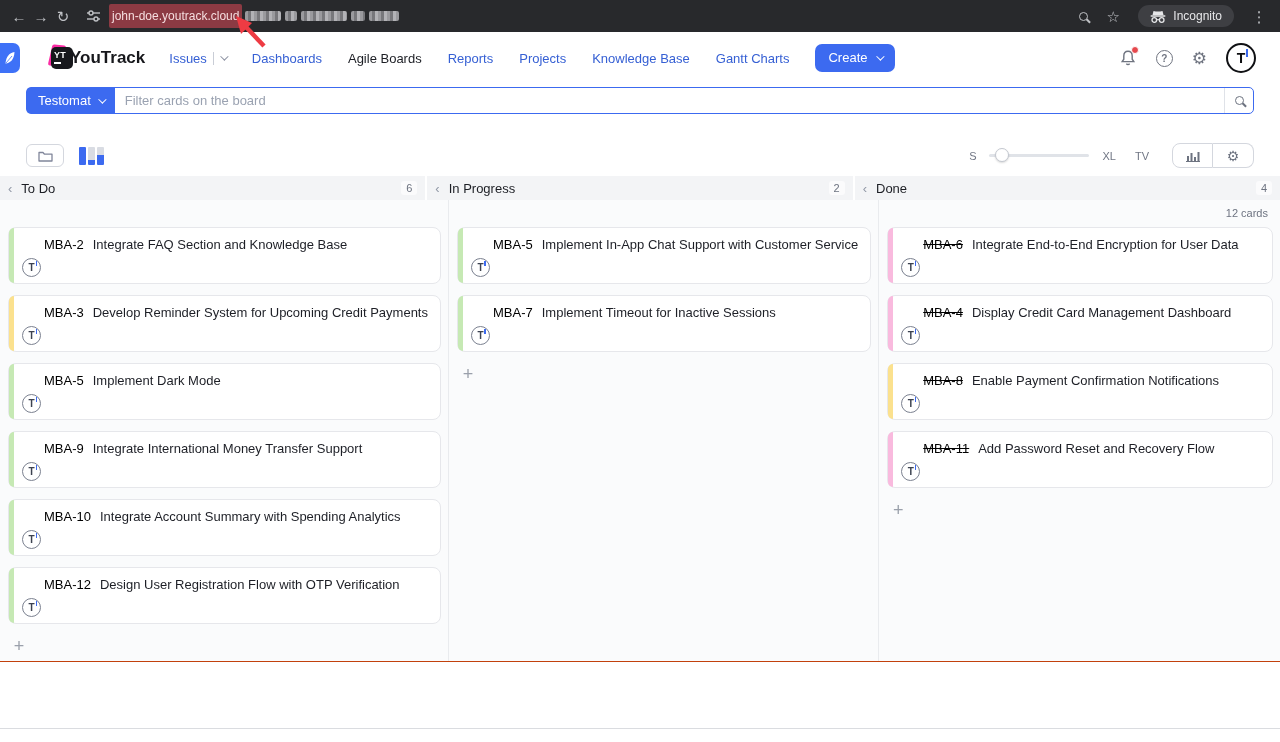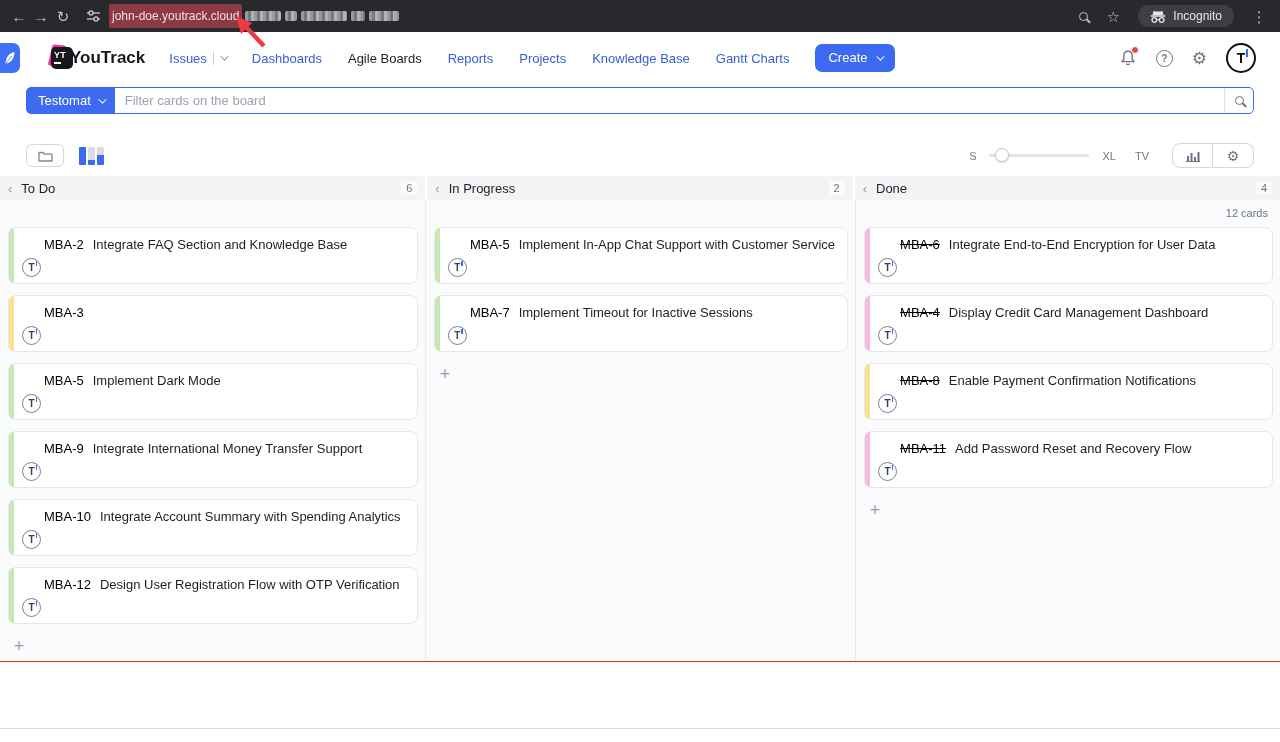--- a/index.html
+++ b/index.html
@@ -294,20 +294,21 @@
     </div>
     <span class="mini-avatar">
               <span>T</span>
               <i class="tick"></i>
             </span>
   </div>
           <div class="card">
     <span class="stripe" style="background: rgb(251, 225, 142);"></span>
     <div class="card-top">
       <span class="card-id">MBA-3</span>
+      <span class="card-title">Develop Reminder System for Upcoming Credit Payments</span>
     </div>
     <span class="mini-avatar">
               <span>T</span>
               <i class="tick"></i>
             </span>
   </div>
           <div class="card">
     <span class="stripe" style="background: rgb(198, 233, 180);"></span>
     <div class="card-top">
       <span class="card-id">MBA-5</span>

